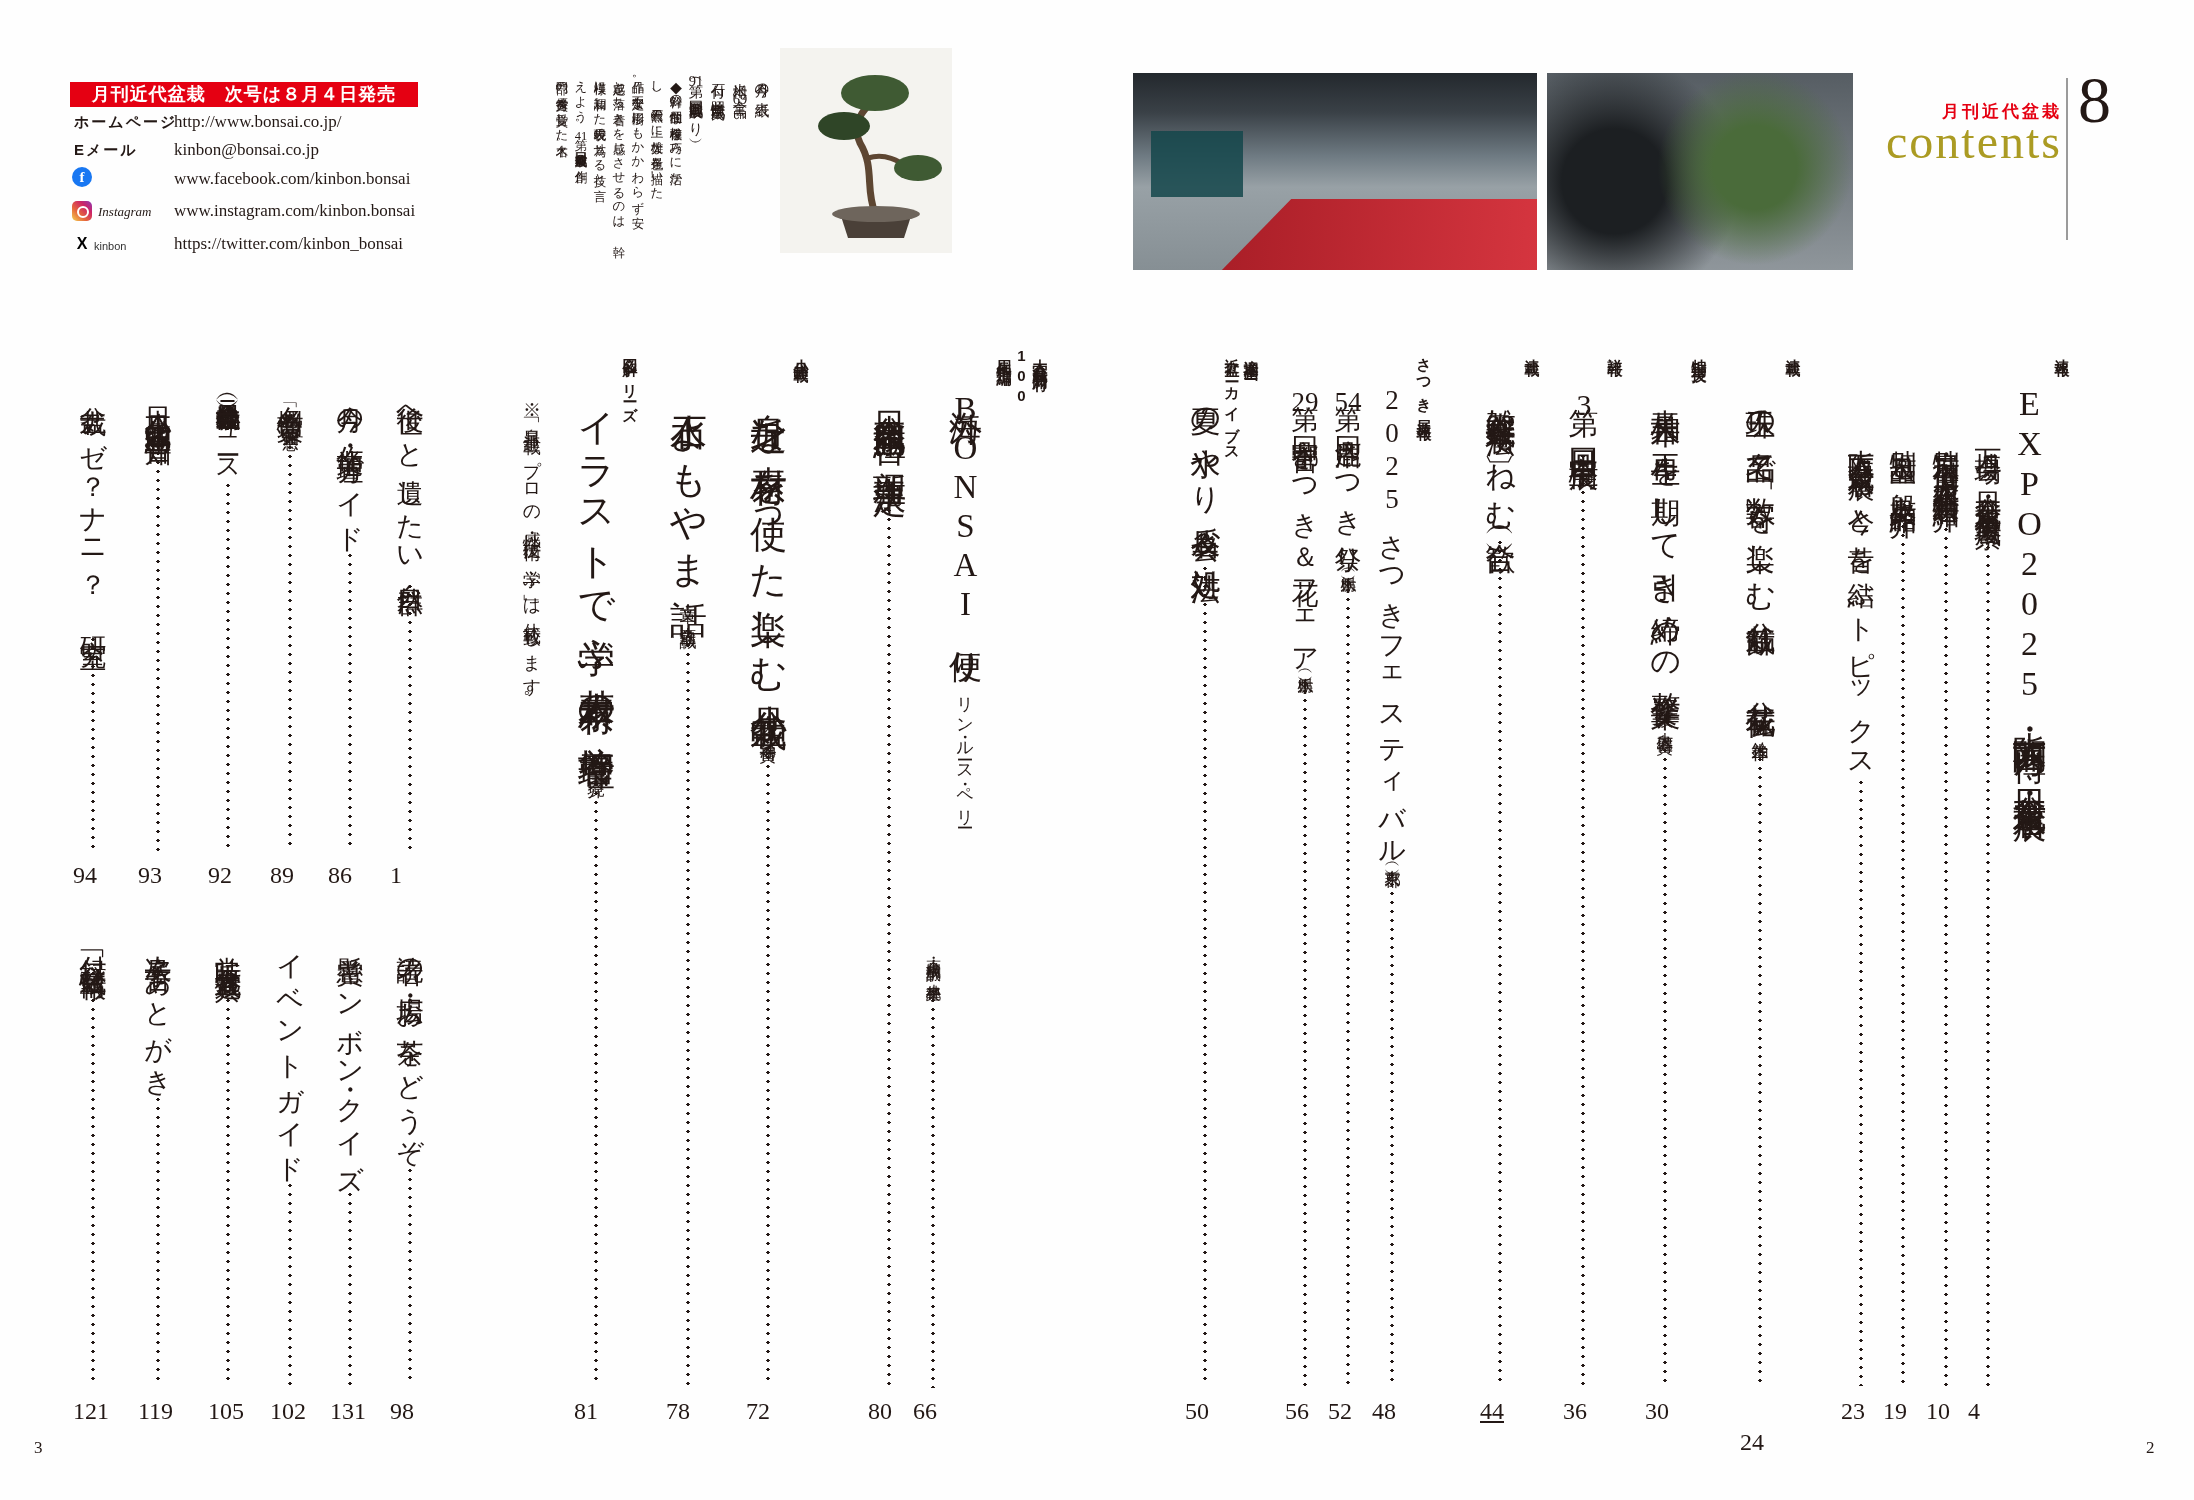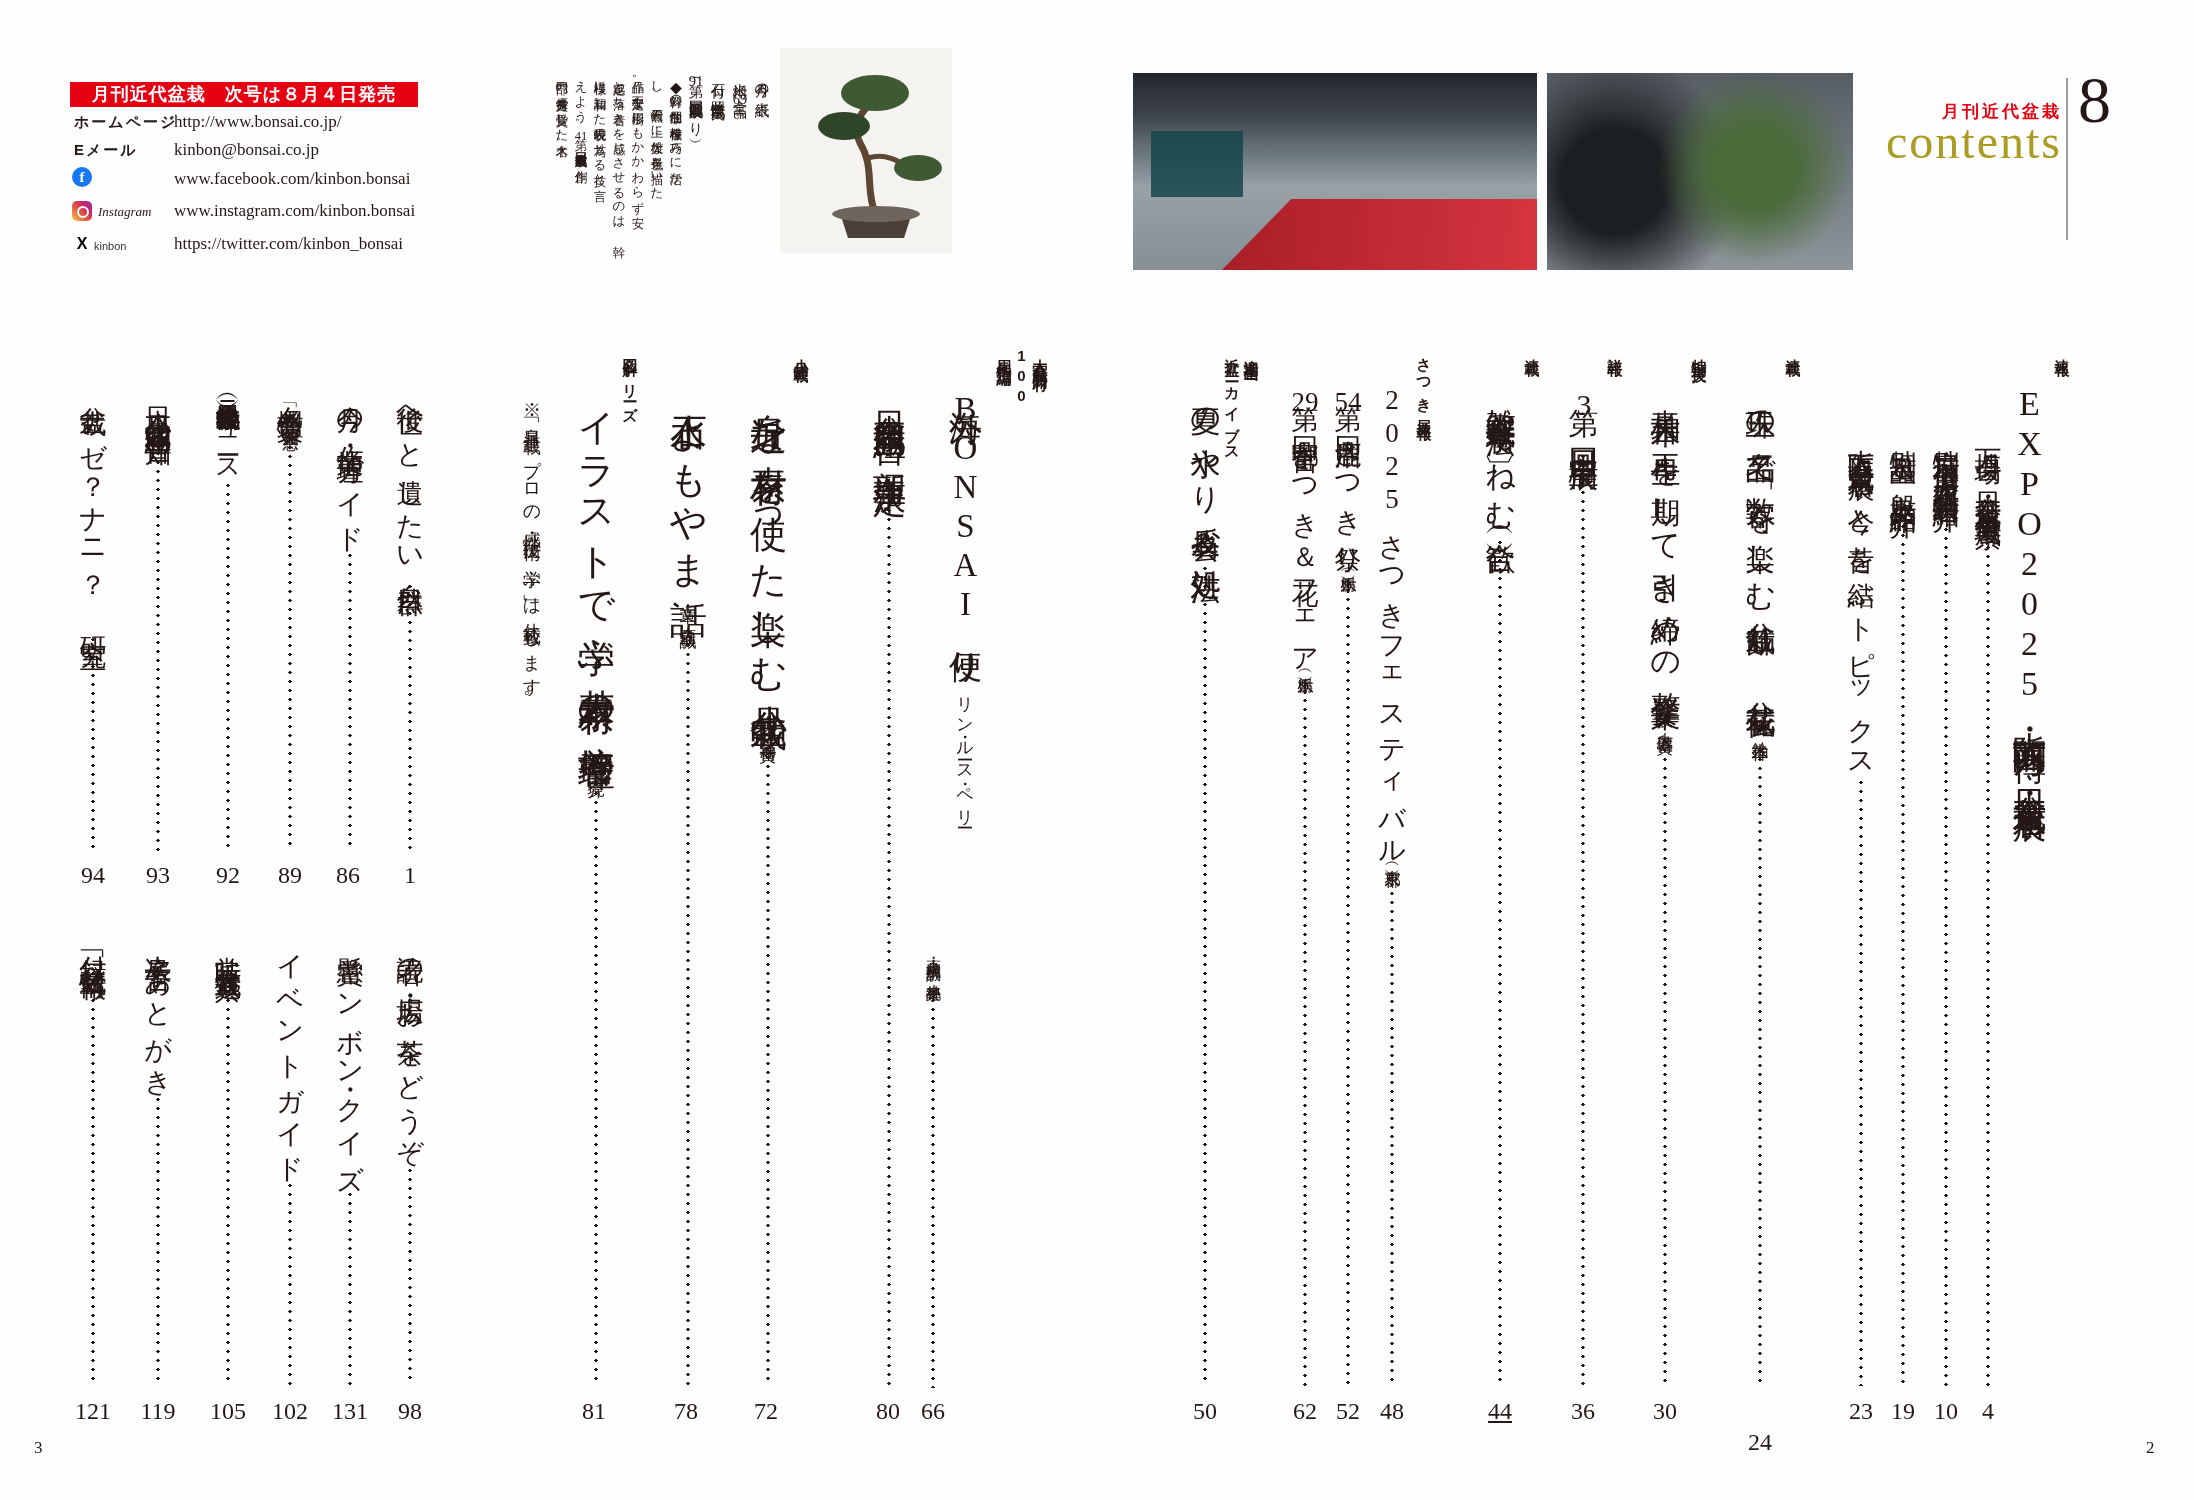--- a/index.html
+++ b/index.html
@@ -54,21 +54,21 @@
   .f-xs{font-size:25px;letter-spacing:0 !important;}
   .ts{font-size:16px;letter-spacing:1px;}
   .cr{font-size:17px;margin-top:16px;letter-spacing:2px;}
   .cr2{font-size:15px;letter-spacing:1px;}
   .lead{flex:1;align-self:center;width:12px;min-height:14px;margin-top:10px;margin-bottom:2px;
         background-image:radial-gradient(circle,#231815 1.5px,transparent 1.7px);
         background-size:10px 9px;background-repeat:repeat-y;background-position:center 0;}
   .vtag{position:absolute;writing-mode:vertical-rl;text-orientation:mixed;
         font-family:"Liberation Sans",sans-serif;font-size:15px;font-weight:600;letter-spacing:3px;}
   .vtag span{display:block;}
-  .pnum{position:absolute;width:40px;text-align:center;font-size:24px;}
+  .pnum{position:absolute;width:40px;text-align:left;font-size:24px;}
   .note{position:absolute;writing-mode:vertical-rl;text-orientation:mixed;font-size:18px;letter-spacing:3px;}
   .tcy{text-combine-upright:all;}
   .up{text-orientation:upright;}
   .folio{position:absolute;font-size:17px;}
 </style>
 </head>
 <body>
 
 <div class="page">
 
@@ -216,21 +216,21 @@
     <span class="ts vt">（栃木県）</span>
     <div class="lead"></div>
   </div>
   <div class="pnum" style="left:1328px;top:1398px;">52</div>
 
   <div class="vcol" style="left:1285px;top:385px;height:1003px;width:40px;">
     <span class="t f-sm vt">第<span class="tcy">29</span>回宇都宮さつき＆花フェア</span>
     <span class="ts vt">（栃木県）</span>
     <div class="lead"></div>
   </div>
-  <div class="pnum" style="left:1285px;top:1398px;">62</div>
+  <div class="pnum" style="left:1285px;top:1398px;">56</div>
 
   <div class="vtag" style="left:1222px;top:347px;">
     <span class="vt">適期企画</span>
     <span class="vt">近盆アーカイブス</span>
   </div>
   <div class="vcol" style="left:1183px;top:385px;height:1003px;width:44px;">
     <span class="t f-md vt">夏の水やり反省会＆対処法</span>
       <div class="lead"></div>
   </div>
   <div class="pnum" style="left:1185px;top:1398px;">50</div>

